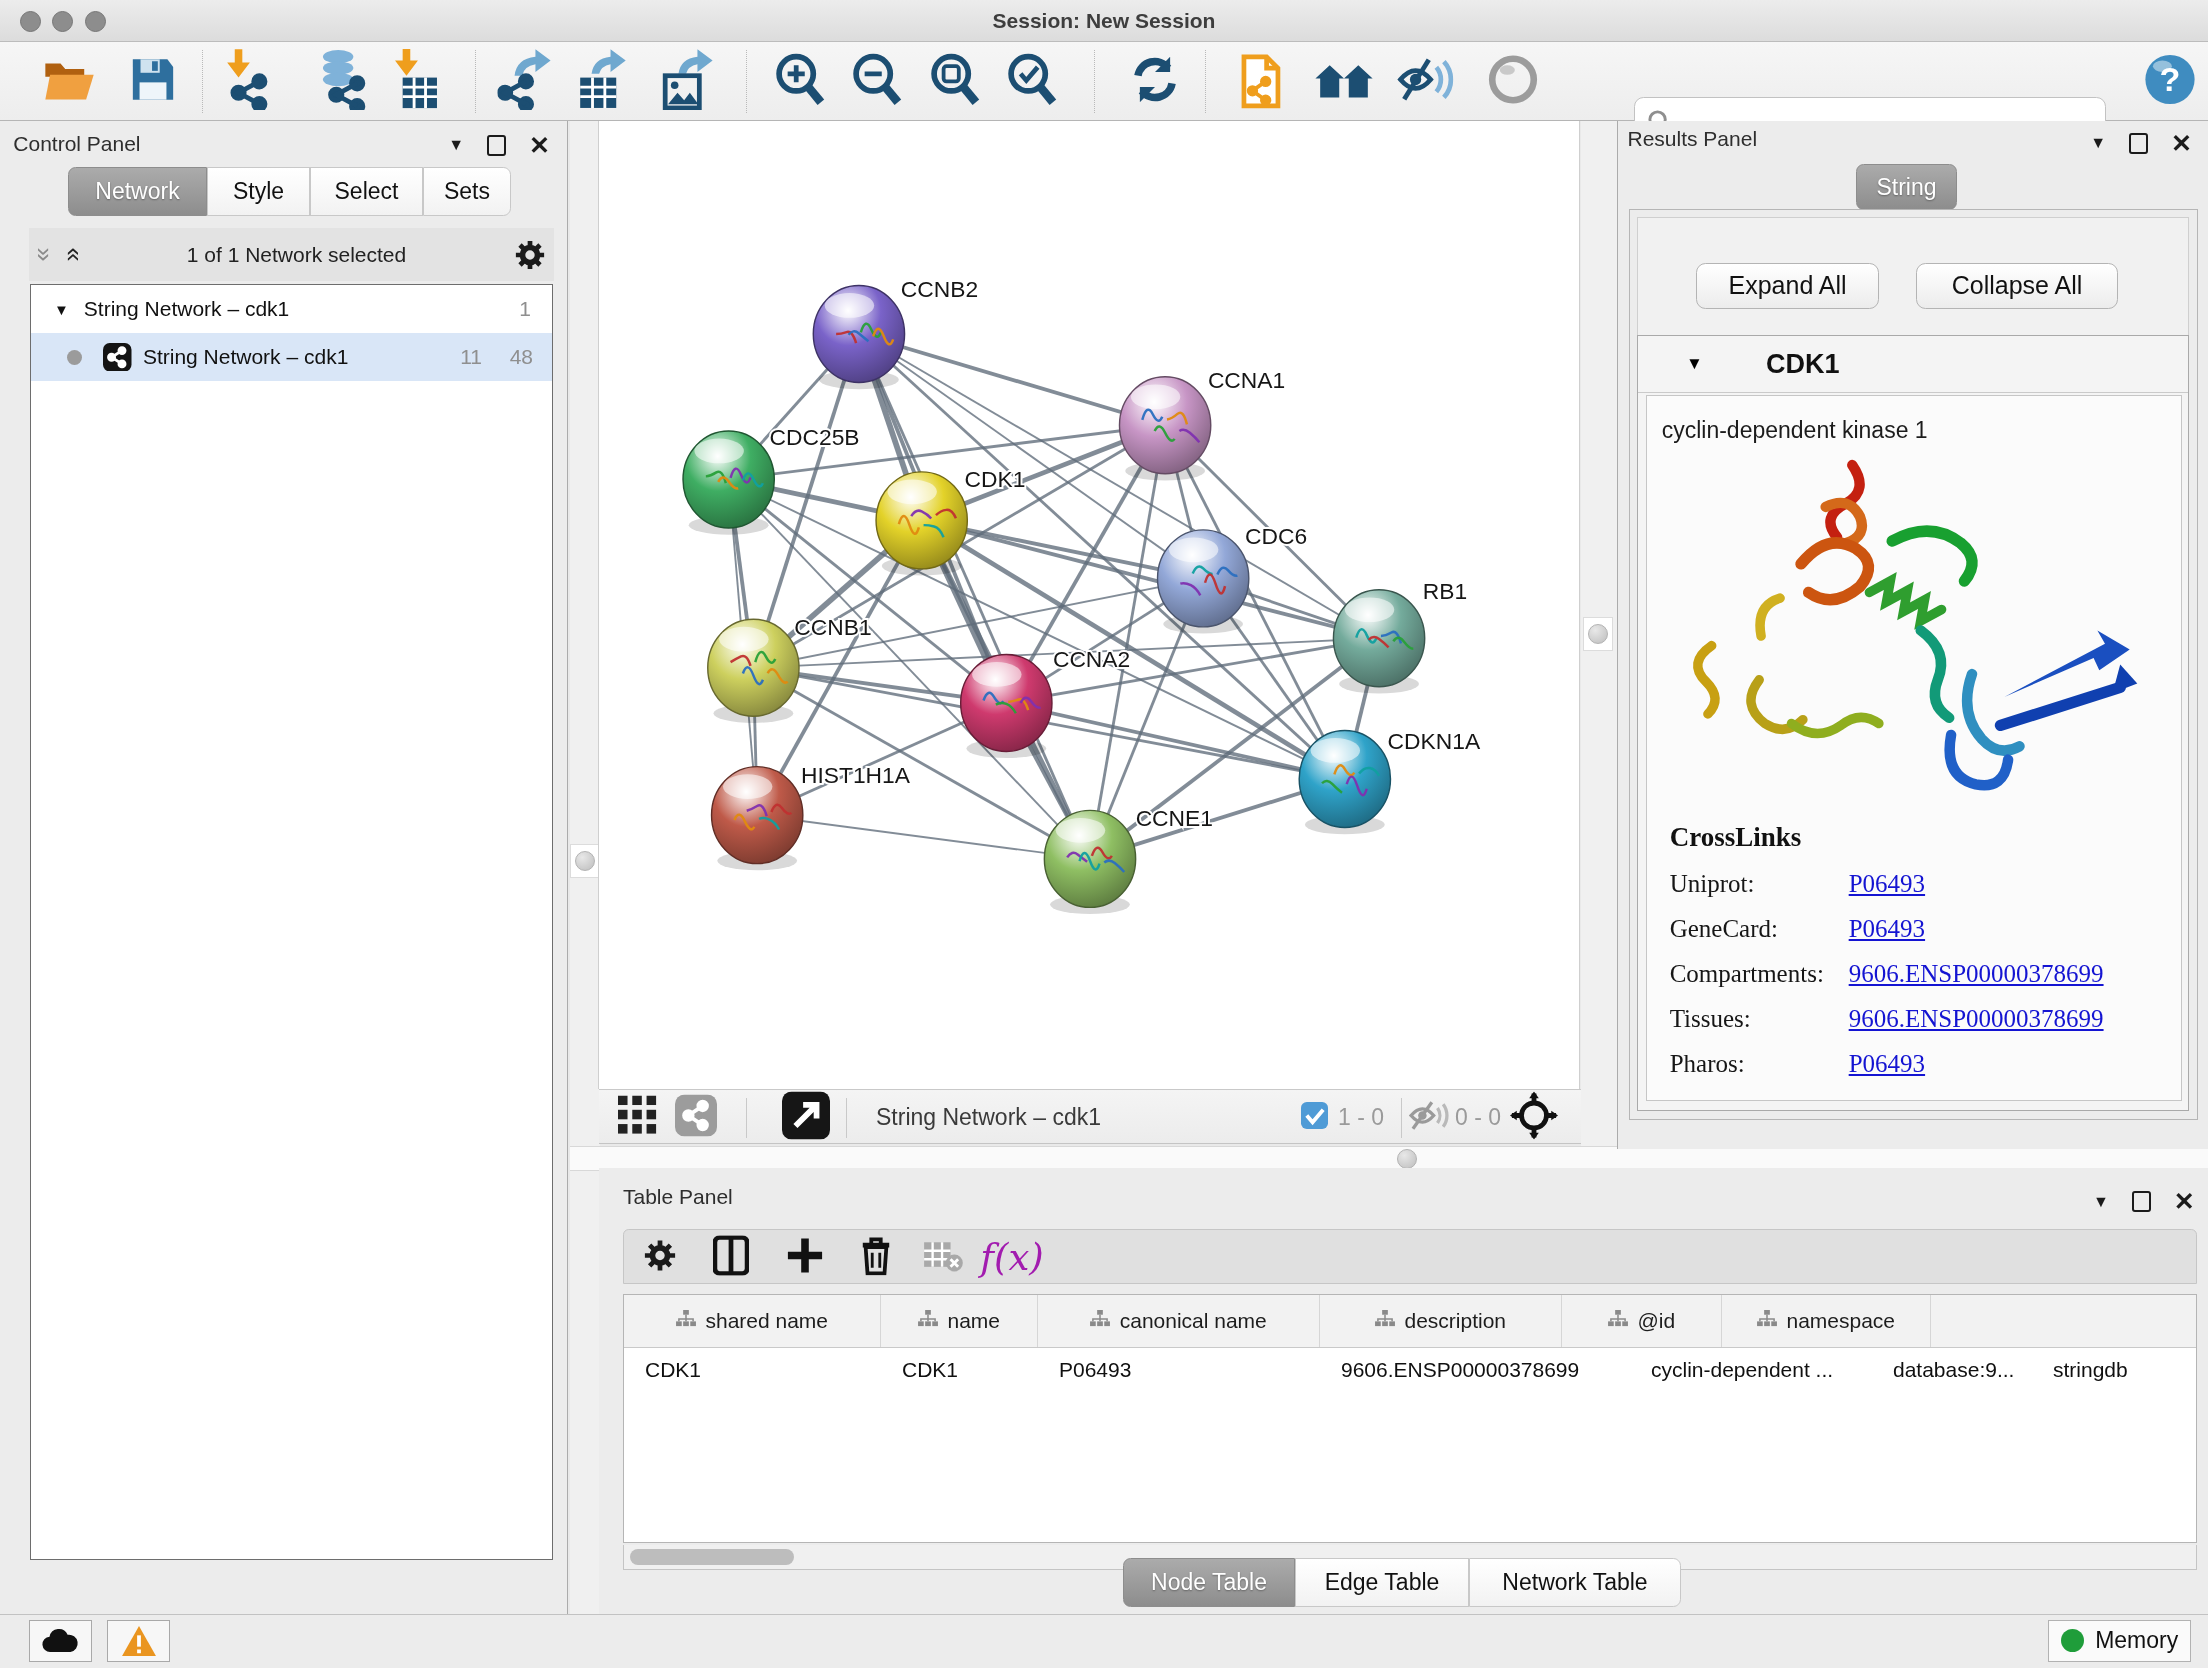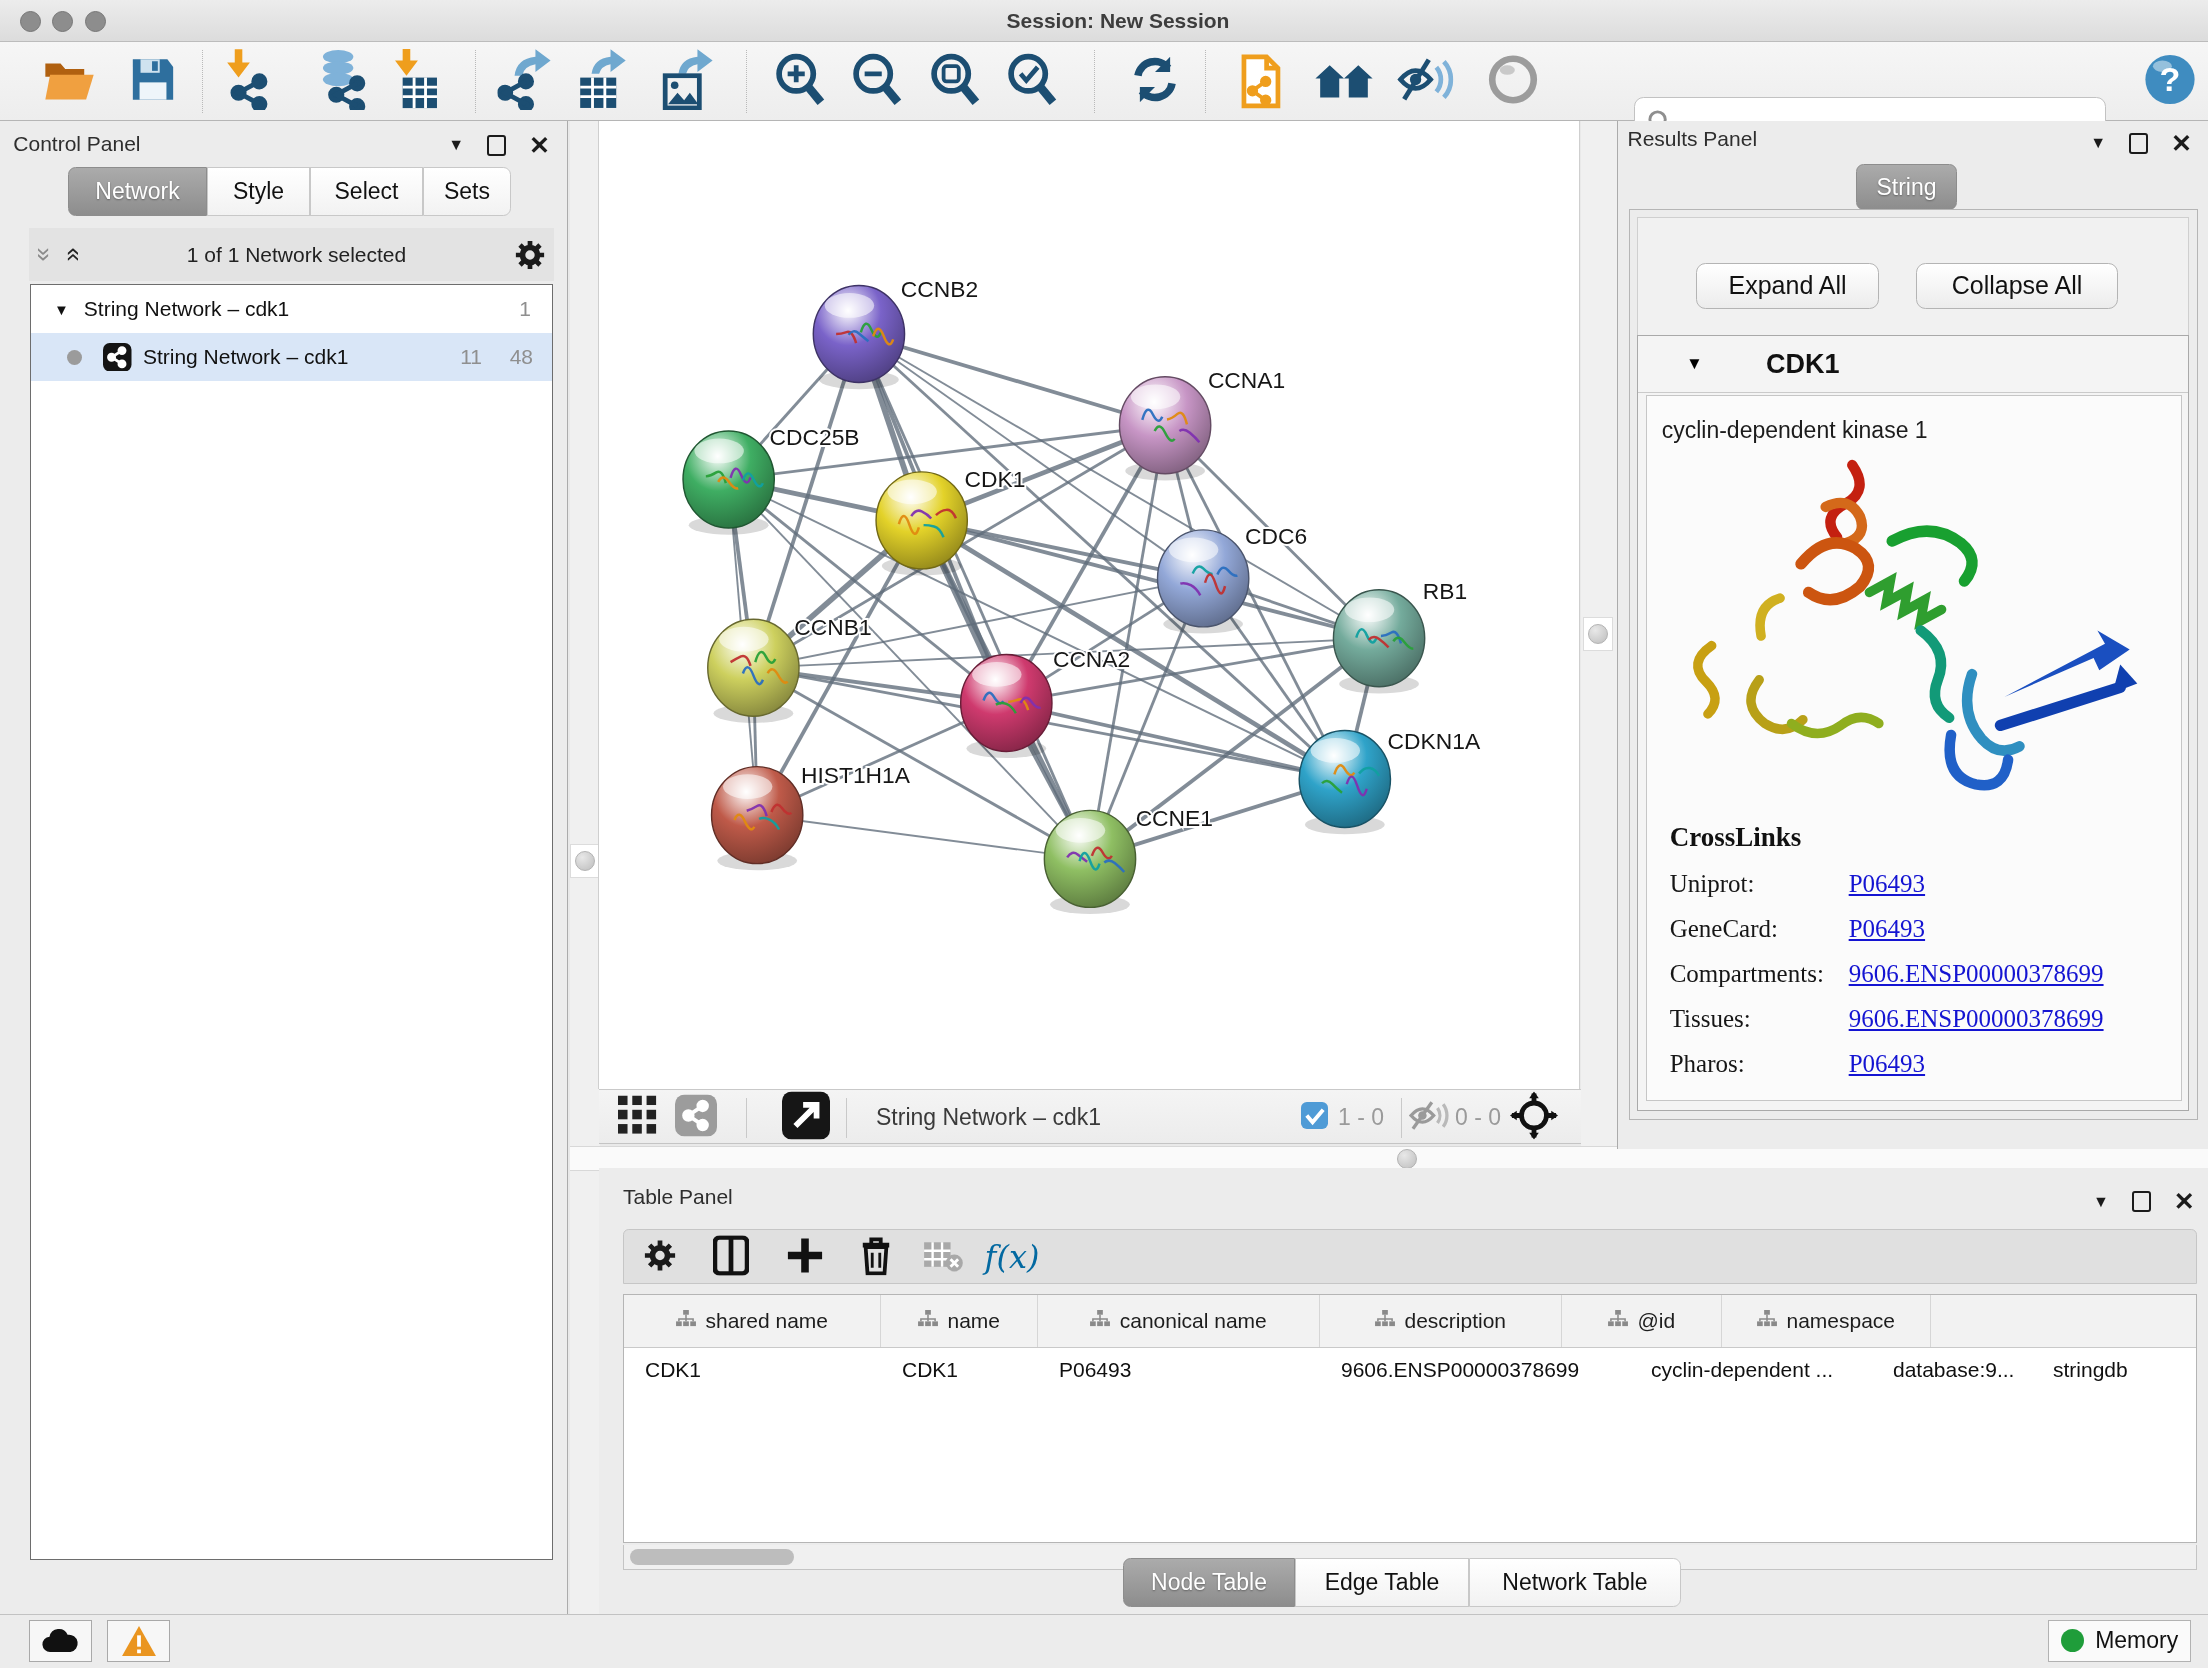--- a/index.html
+++ b/index.html
@@ -2,21 +2,21 @@
 <html style="font-size:15px"><head>
 <meta charset="utf-8">
 <style>
   * { margin:0; padding:0; box-sizing:border-box; }
   html,body { width:2208px; height:1668px; overflow:hidden; background:#e9e9e9;
               font-family:"Liberation Sans", sans-serif; }
   .abs { position:absolute; }
 
   
   #titlebar { left:0; top:0; width:2208px; height:42px;
-      background:linear-gradient(#ececec,#dcdcdc); border-bottom:1px solid #bcbcbc;padding-left:14px; }
+      background:linear-gradient(#ececec,#dcdcdc); border-bottom:1px solid #bcbcbc; }
   .traffic { width:21px; height:21px; border-radius:50%; background:#8d8d8d;
       border:1px solid #767676; position:absolute; top:10.5px; }
   #win-title { width:100%; text-align:center; top:8.6px; font-size:21px; font-weight:600; color:#3d3d3d; }
 
   
   #toolbar { left:0; top:42px; width:2208px; height:79px; background:linear-gradient(#f6f6f6,#ededed);
       border-bottom:1.9px solid #b5b5b5; }
   .tbtn { position:absolute; top:50%; transform:translate(-50%,-50%); cursor:default; }
   .tdiv { position:absolute; top:7.6px; height:63px; border-left:1.9px dotted #b9b9b9; }
   #search-box { left:1634px; top:55px; width:472px; height:49px; background:#fff;
@@ -717,21 +717,21 @@
           <path d="M7 12 h22 l-2 28 H9 z" fill="none" stroke="#111" stroke-width="4"></path>
           <path d="M14 18 v16 M22 18 v16" stroke="#111" stroke-width="3"></path>
         </svg></span>
     <span class="tpb" style="left:319px">
       <svg width="42" height="34" viewBox="0 0 44 36">
           <rect x="2" y="4" width="28" height="26" fill="#a9a9a9"></rect>
           <path d="M2 13 h28 M2 22 h28 M11 4 v26 M21 4 v26" stroke="#fff" stroke-width="2.5"></path>
           <circle cx="34" cy="26" r="9" fill="#a9a9a9"></circle>
           <path d="M30 22 l8 8 M38 22 l-8 8" stroke="#fff" stroke-width="3"></path>
         </svg></span>
-    <span class="tpb" style="left:388px; font-family:'DejaVu Serif',serif; font-style:italic; font-size:32px; color:#0369a1">f(x)</span>
+    <span class="tpb" style="left:388px; font-family:'DejaVu Serif',serif; font-style:italic; font-size:37px; color:#a21caf">f(x)</span>
   </div>
   <div id="tbl" class="abs">
     <div id="tbl-header">
         <div class="th" style="width: 257px;">
           <span><svg width="20" height="18" viewBox="0 0 21 19">
               <rect x="7.5" y="0" width="6" height="5" fill="#8a8a8a"></rect>
               <rect x="0" y="12" width="6" height="5" fill="#8a8a8a"></rect>
               <rect x="7.5" y="12" width="6" height="5" fill="#8a8a8a"></rect>
               <rect x="15" y="12" width="6" height="5" fill="#8a8a8a"></rect>
               <path d="M10.5 5 v3 M3 12 v-2.5 h15 V12 M10.5 8 v4" stroke="#8a8a8a" stroke-width="1.6" fill="none"></path>

